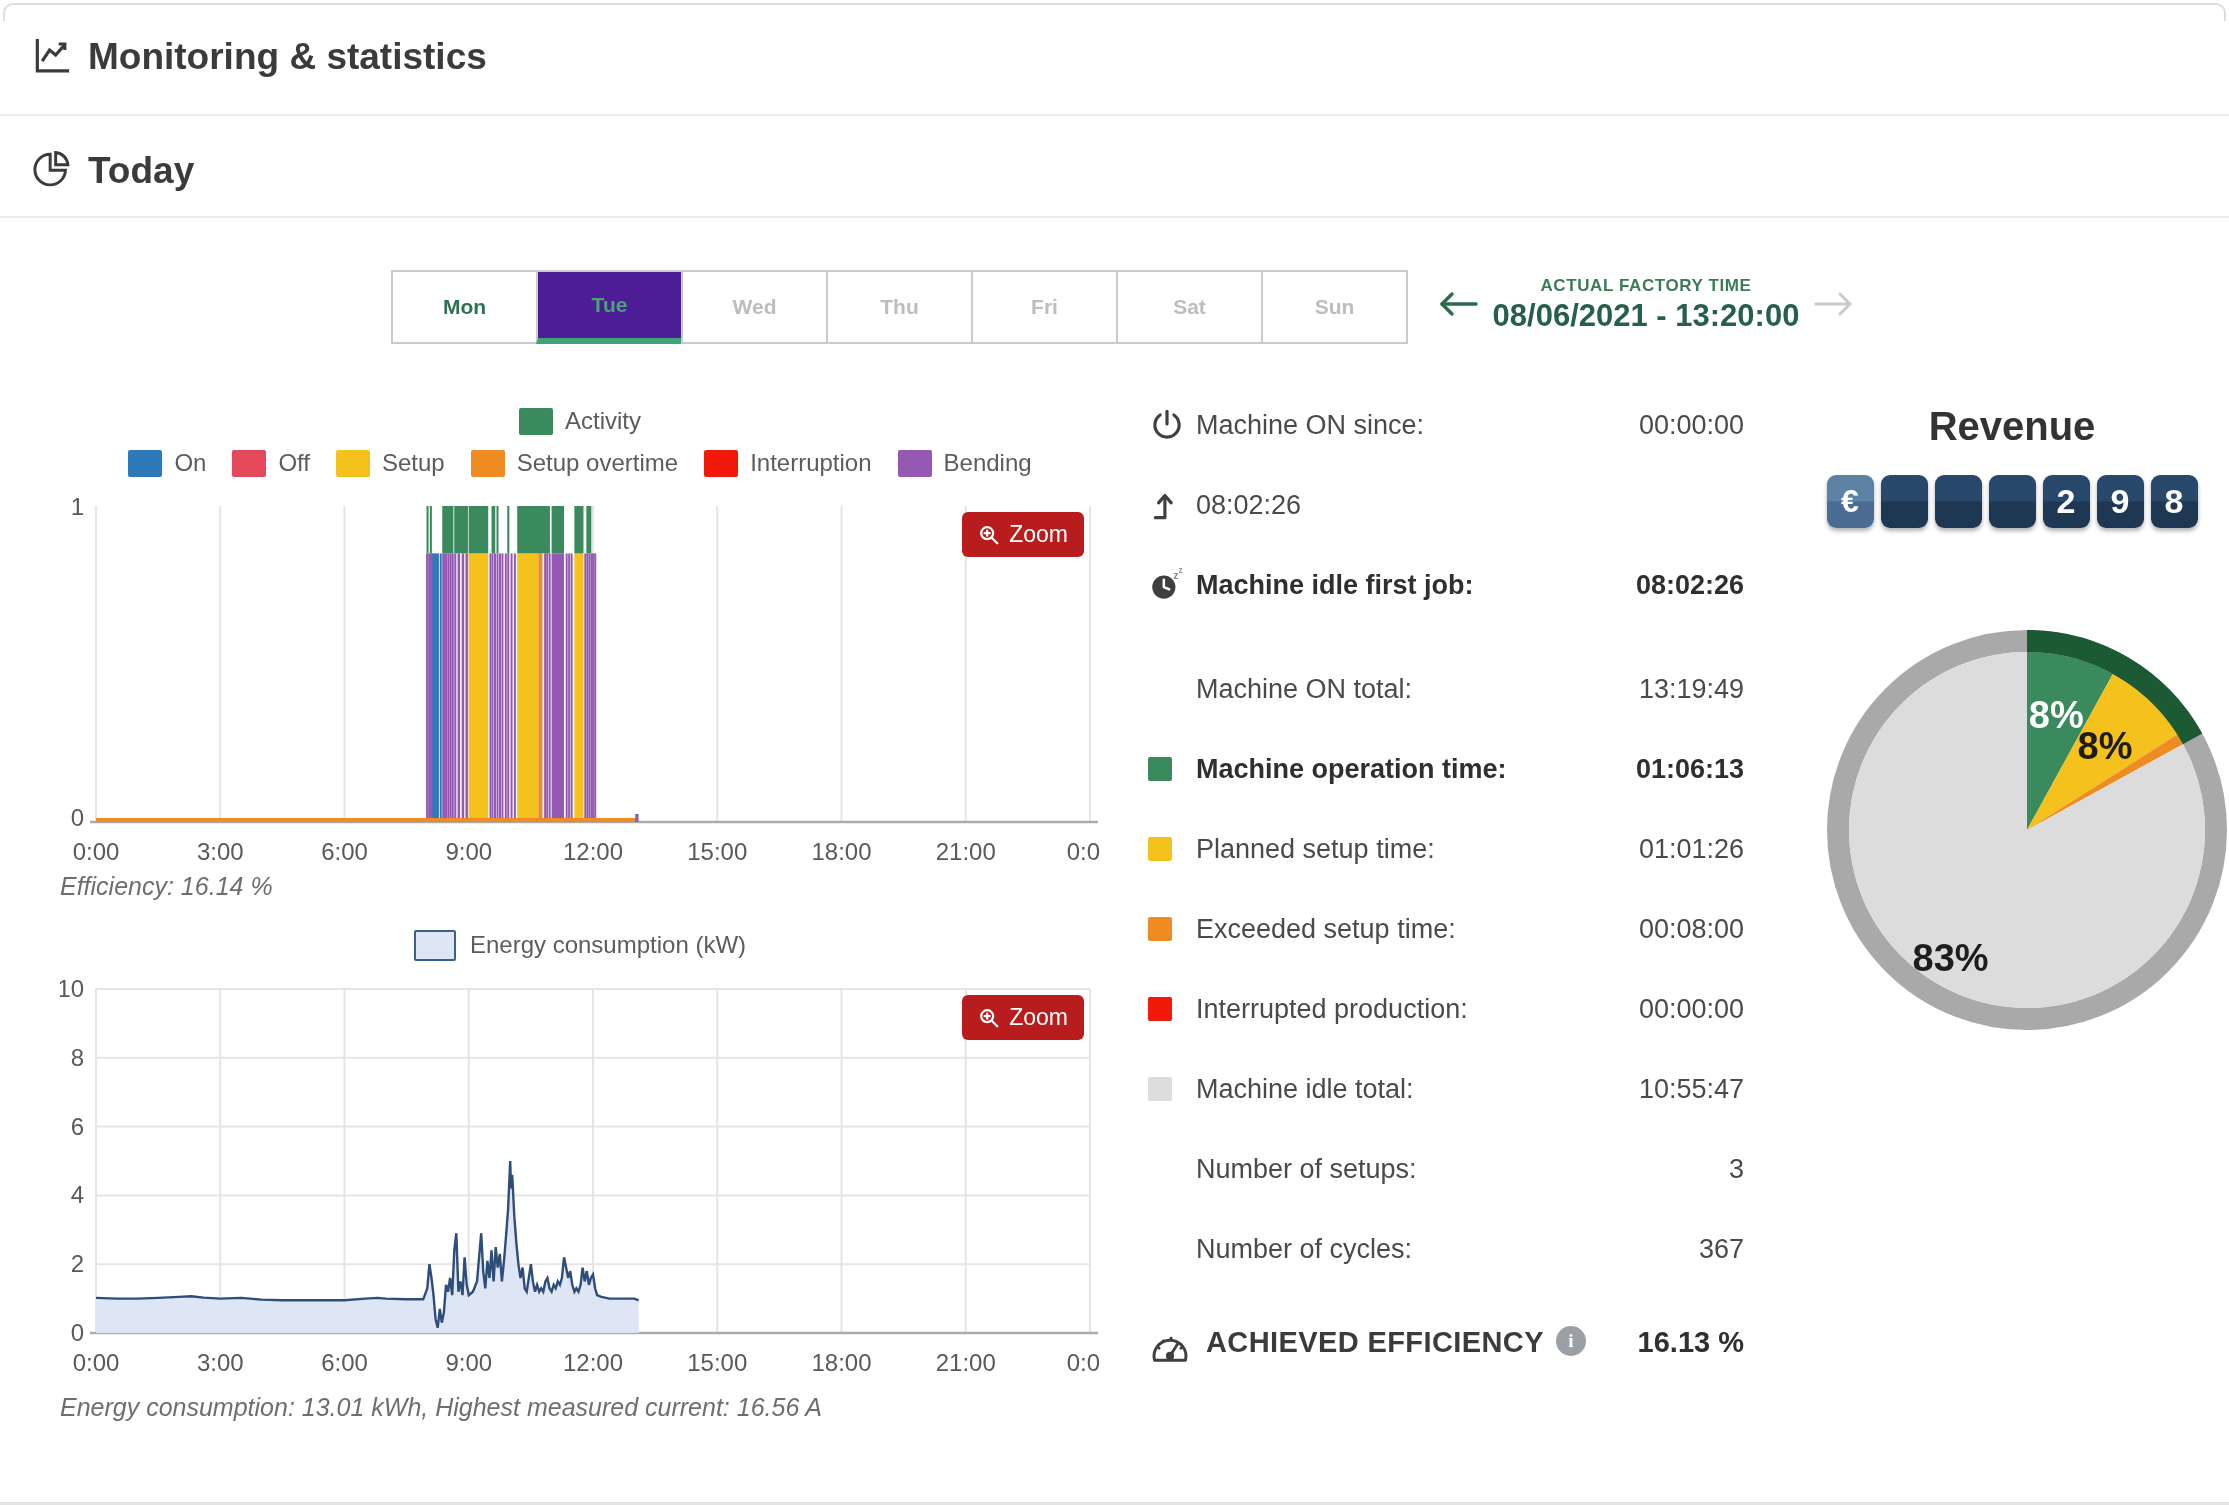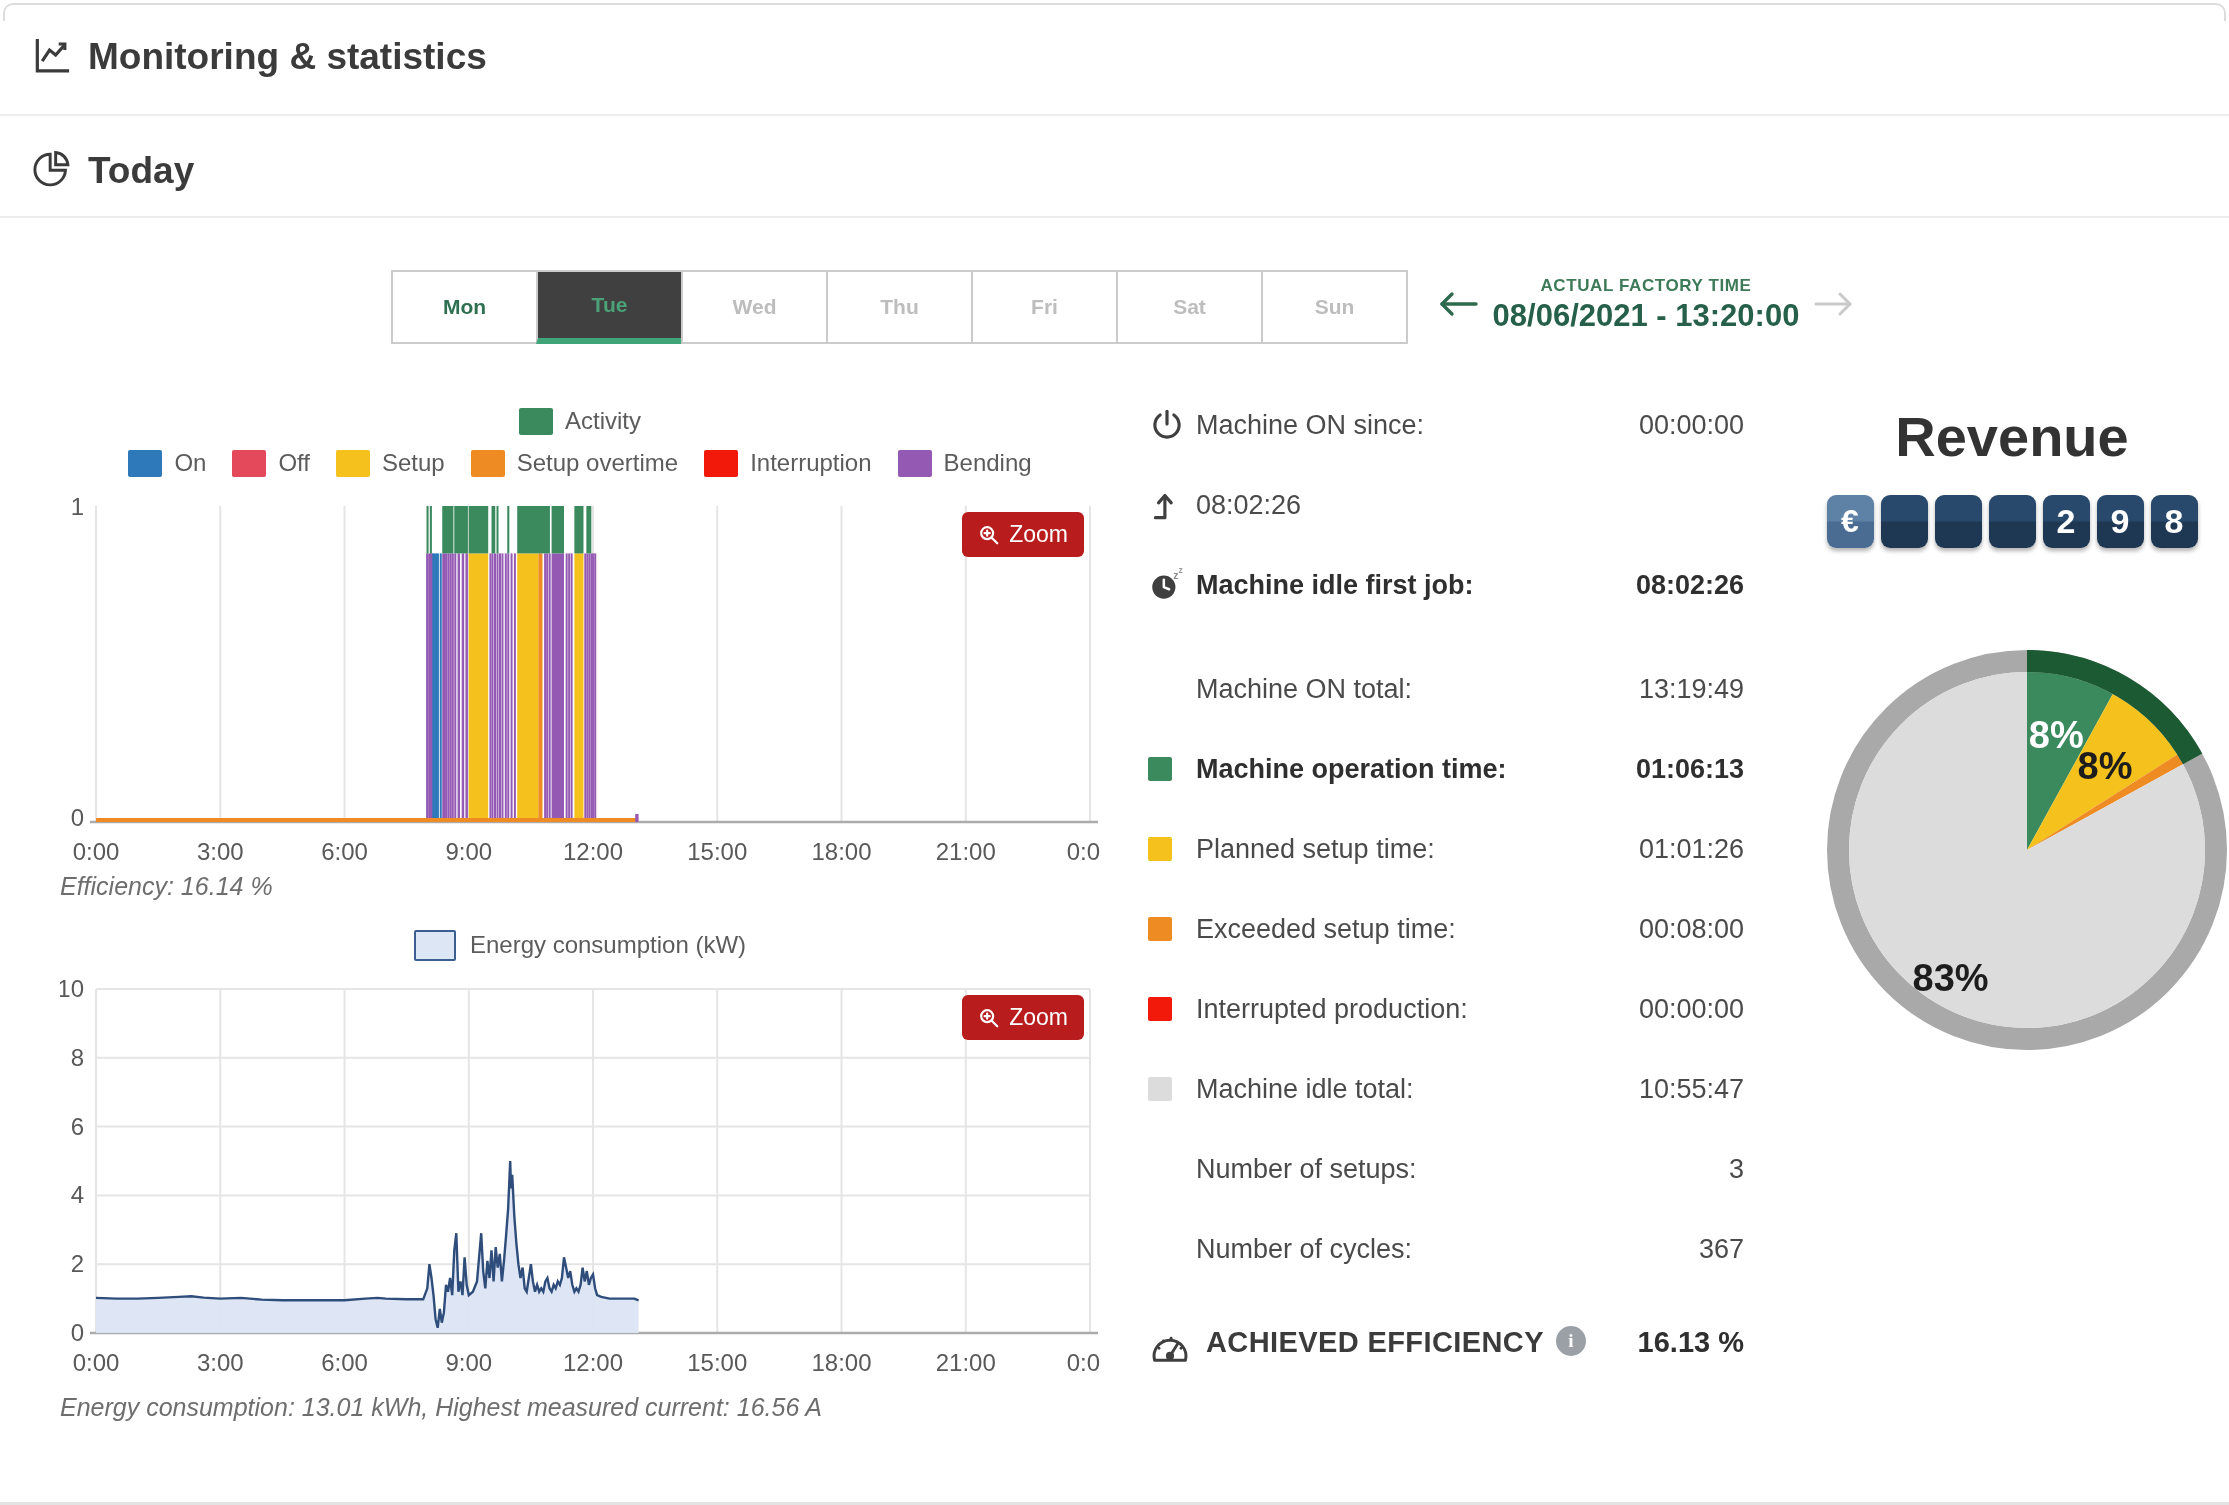--- a/index.html
+++ b/index.html
@@ -15,21 +15,21 @@
   .hdr-title{font-size:37px;font-weight:bold;color:#3b3b3b;}
   .hdr-rule1{position:absolute;top:114px;left:0;right:0;border-top:2px solid #ececec;}
   .hdr-rule2{position:absolute;top:216px;left:0;right:0;border-top:2px solid #ececec;}
 
   
   .tabs{position:absolute;left:393px;top:270px;display:flex;justify-content:space-between;}
   .tab{width:147px;height:74px;border:2px solid #cbcbcb;margin-left:-2px;background:#fff;
        display:flex;align-items:center;justify-content:center;font-size:21px;font-weight:bold;
        color:#bdbdbd;box-sizing:border-box;cursor:pointer;}
   .tab.today{color:#2e7150;}
-  .tab.selected{background:#404040;color:#4ba178;border-bottom:6px solid #3fa578;}
+  .tab.selected{background:#4c1d95;color:#4ba178;border-bottom:6px solid #3fa578;}
   .timenav{position:absolute;left:1436px;top:276px;width:420px;display:flex;align-items:center;}
   .arrow-btn{background:none;border:none;padding:0;cursor:pointer;}
   .ft-block{flex:1;text-align:center;}
   .ft-label{font-size:17px;font-weight:bold;letter-spacing:.6px;color:#3c7a58;}
   .ft-value{font-size:31px;font-weight:bold;color:#27604a;margin-top:2px;}
 
   
   .charts-col{position:absolute;left:60px;top:400px;width:1040px;}
   .legend-row{display:flex;justify-content:center;gap:26px;align-items:center;height:42px;}
   .legend-item{display:flex;align-items:center;gap:12px;font-size:24px;color:#5c5c5c;}
@@ -53,21 +53,21 @@
   .stat-value{text-align:right;}
   .eff-row{display:flex;align-items:flex-start;margin-top:50px;height:60px;}
   .eff-label{font-size:29px;font-weight:bold;color:#3b3b3b;letter-spacing:.4px;margin-left:14px;}
   .eff-value{flex:1;text-align:right;font-size:29px;font-weight:bold;color:#2f2f2f;}
   .info-dot{width:30px;height:30px;border-radius:50%;background:#9aa0a6;color:#fff;display:inline-flex;
             align-items:center;justify-content:center;font-size:19px;font-weight:bold;margin-left:12px;
             font-family:"Liberation Serif",serif;cursor:pointer;}
 
   
   .rev-col{position:absolute;left:1822px;top:404px;width:380px;text-align:center;}
-  .rev-title{font-size:56px;font-weight:bold;color:#333;}
+  .rev-title{font-size:40px;font-weight:bold;color:#333;}
   .rev-tiles{display:flex;justify-content:center;gap:7px;margin-top:26px;}
   .rev-tile{width:47px;height:53px;border-radius:9px;display:flex;align-items:center;justify-content:center;
             color:#fff;font-size:34px;font-weight:bold;box-shadow:0 3px 4px rgba(0,0,0,.3);
             background:linear-gradient(#28496b 48%,#1e3853 52%);}
   .rev-tile.cur{background:linear-gradient(#5e82a6 48%,#4a6c92 52%);font-size:32px;}
   .pie-wrap{margin-top:96px;}
   svg text{font-family:"Liberation Sans",sans-serif;}
 </style>
 </head>
 <body>

